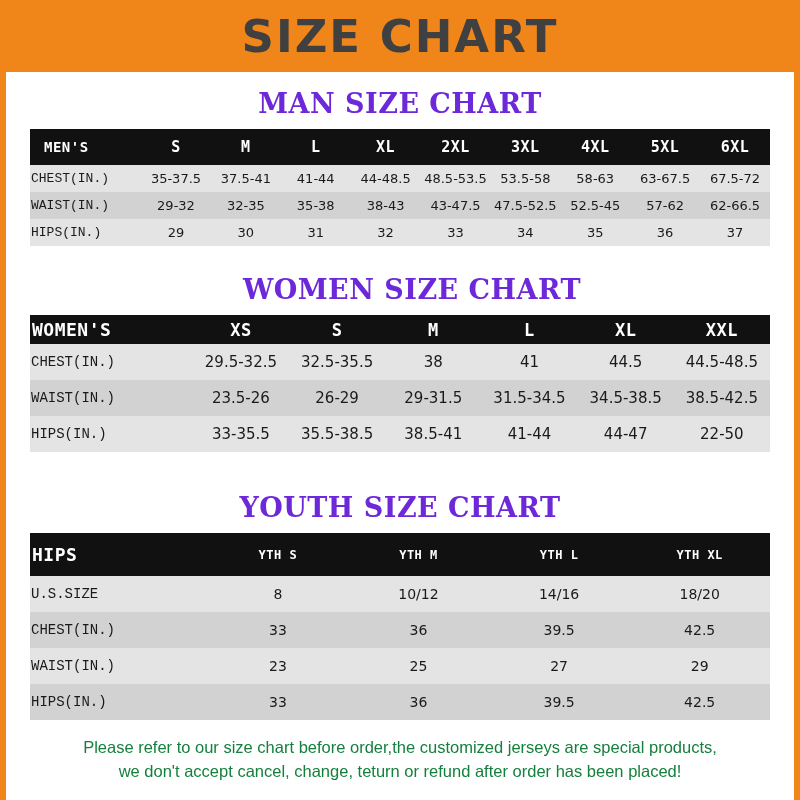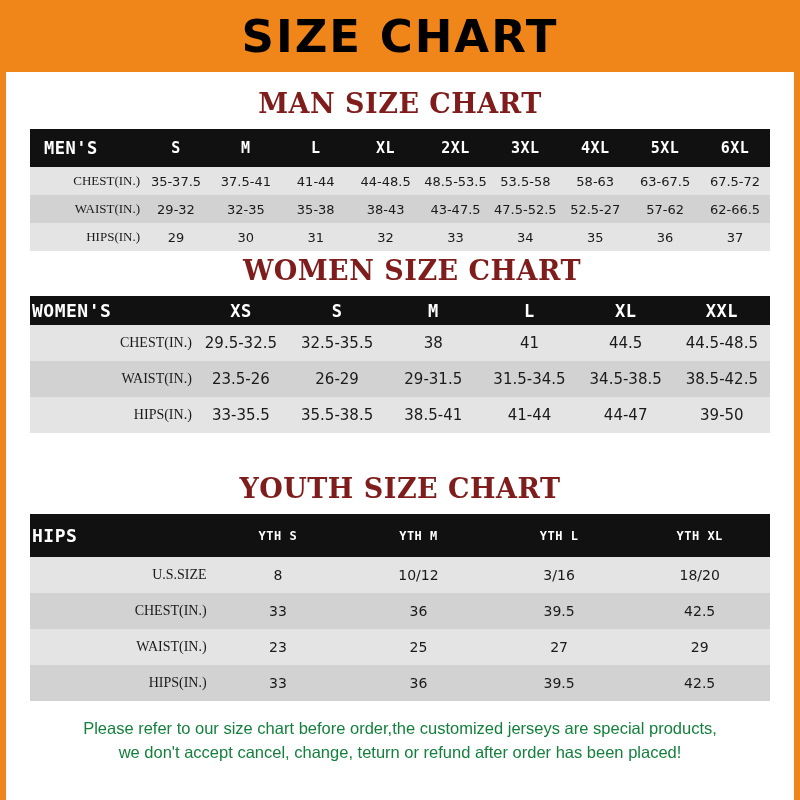--- a/index.html
+++ b/index.html
@@ -27,34 +27,34 @@
     display: flex;
     align-items: center;
     justify-content: center;
     margin: 0 -6px;
   }
   .banner-title {
     font-family: "DejaVu Sans", sans-serif;
     font-weight: bold;
     font-size: 45px;
     letter-spacing: 2px;
-    color: #000000;
+    color: #404040;
     line-height: 1;
   }
   
   .section-title {
     text-align: center;
     font-family: "DejaVu Serif", serif;
     font-weight: bold;
     font-size: 27px;
-    color: #7f1d1d;
+    color: #6d28d9;
     letter-spacing: 0.5px;
   }
   .s1-title { margin-top: 16px; }
-  .s2-title { margin-top: 4px; padding-left: 24px; }
+  .s2-title { margin-top: 28px; padding-left: 24px; }
   .s3-title { margin-top: 40px; }
 
   
   .tbl-wrap {
     width: 740px;
     margin: 10px auto 0 auto;
   }
   table {
     width: 100%;
     border-collapse: collapse;
@@ -66,34 +66,34 @@
     font-family: "DejaVu Sans Mono", monospace;
     font-weight: bold;
     font-size: 15px;
     padding: 9px 2px;
     text-align: center;
     letter-spacing: 0.5px;
   }
   thead th.rowhead {
     text-align: left;
     padding-left: 14px;
-    font-size: 17px;
+    font-size: 14px;
   }
   tbody td {
     font-family: "DejaVu Sans", sans-serif;
     font-size: 13px;
     color: #1a1a1a;
     text-align: center;
     padding: 6px 1px;
   }
   tbody td.rowhead {
-    font-family: Liberation Serif, serif;
+    font-family: Liberation Mono, monospace;
     font-size: 13px;
     letter-spacing: 0px;
-    text-align: right;
+    text-align: left;
   }
   tbody tr.odd td { background: #e4e4e4; }
   tbody tr.even td { background: #d2d2d2; }
 
   
   #women-table thead th { font-size: 17px; padding: 4px 2px; }
   #women-table thead th.rowhead { font-size: 18px; }
   #women-table tbody td { font-size: 15px; padding: 9px 1px; }
   #women-table tbody td.rowhead { font-size: 14px; }
 
@@ -166,21 +166,21 @@
           <td>67.5-72</td>
         </tr>
         <tr class="even">
           <td class="rowhead">WAIST(IN.)</td>
           <td>29-32</td>
           <td>32-35</td>
           <td>35-38</td>
           <td>38-43</td>
           <td>43-47.5</td>
           <td>47.5-52.5</td>
-          <td>52.5-27</td>
+          <td>52.5-45</td>
           <td>57-62</td>
           <td>62-66.5</td>
         </tr>
         <tr class="odd">
           <td class="rowhead">HIPS(IN.)</td>
           <td>29</td>
           <td>30</td>
           <td>31</td>
           <td>32</td>
           <td>33</td>
@@ -235,21 +235,21 @@
           <td>34.5-38.5</td>
           <td>38.5-42.5</td>
         </tr>
         <tr class="odd">
           <td class="rowhead">HIPS(IN.)</td>
           <td>33-35.5</td>
           <td>35.5-38.5</td>
           <td>38.5-41</td>
           <td>41-44</td>
           <td>44-47</td>
-          <td>39-50</td>
+          <td>22-50</td>
         </tr>
       </tbody>
     </table>
   </div>
 
   <div class="section-title s3-title">YOUTH SIZE CHART</div>
   <div class="tbl-wrap">
     <table id="youth-table">
       <colgroup>
         <col style="width:24%">
@@ -265,21 +265,21 @@
           <th>YTH M</th>
           <th>YTH L</th>
           <th>YTH XL</th>
         </tr>
       </thead>
       <tbody>
         <tr class="odd">
           <td class="rowhead">U.S.SIZE</td>
           <td>8</td>
           <td>10/12</td>
-          <td>3/16</td>
+          <td>14/16</td>
           <td>18/20</td>
         </tr>
         <tr class="even">
           <td class="rowhead">CHEST(IN.)</td>
           <td>33</td>
           <td>36</td>
           <td>39.5</td>
           <td>42.5</td>
         </tr>
         <tr class="odd">

